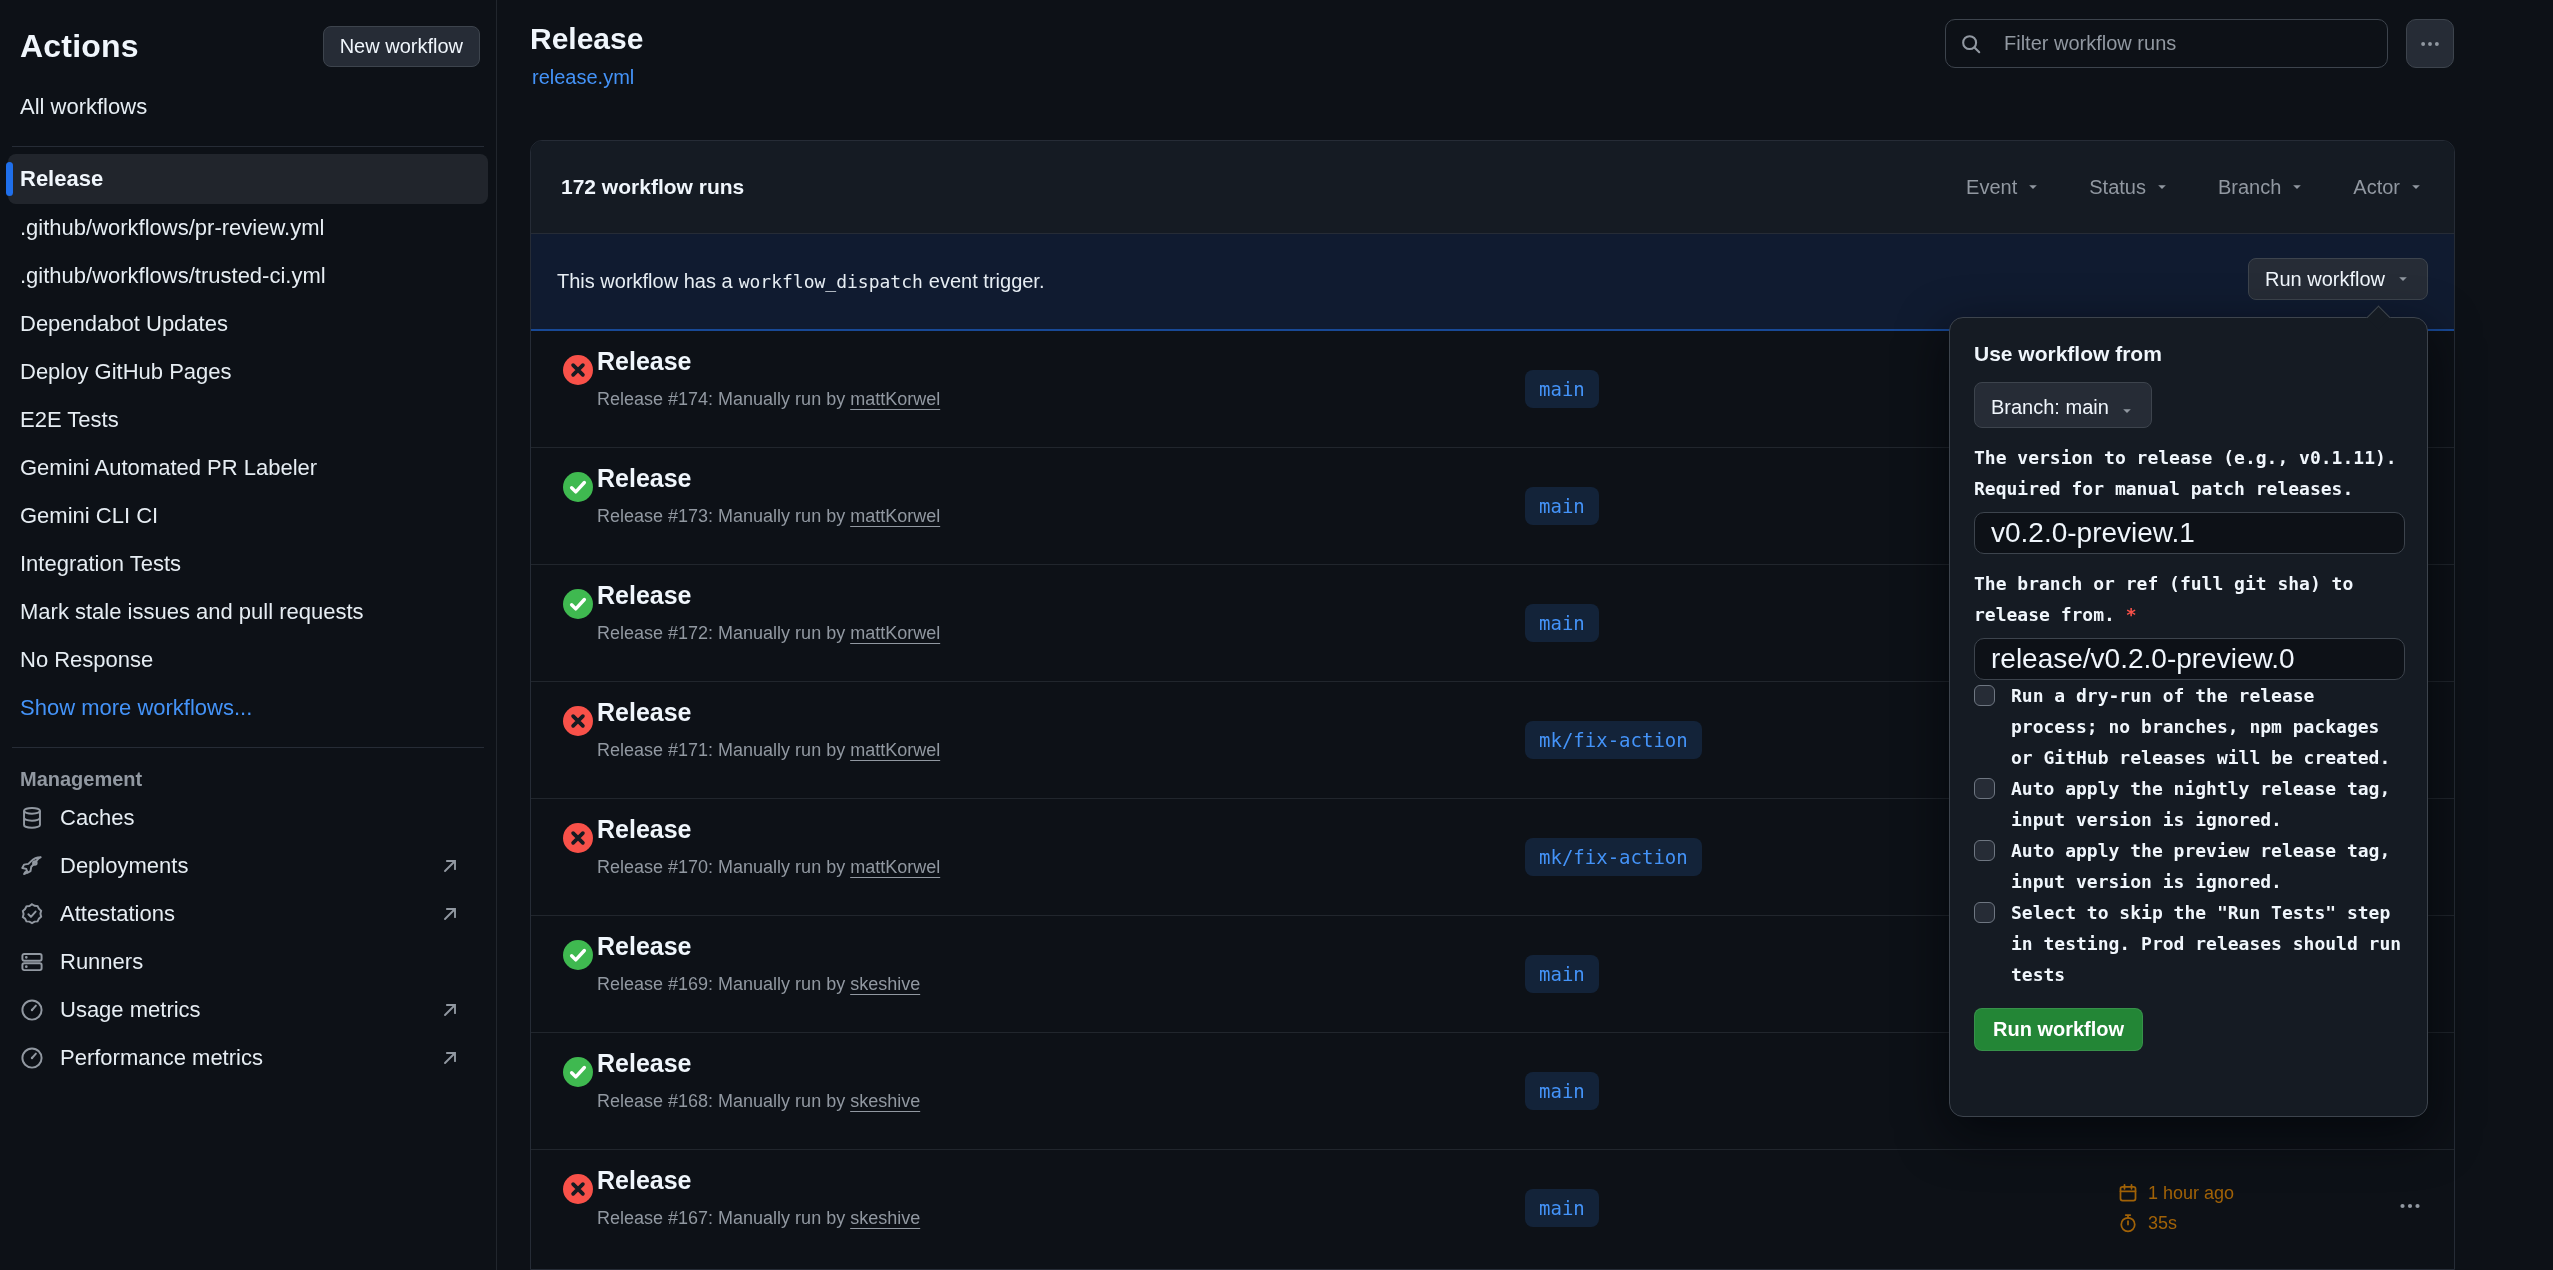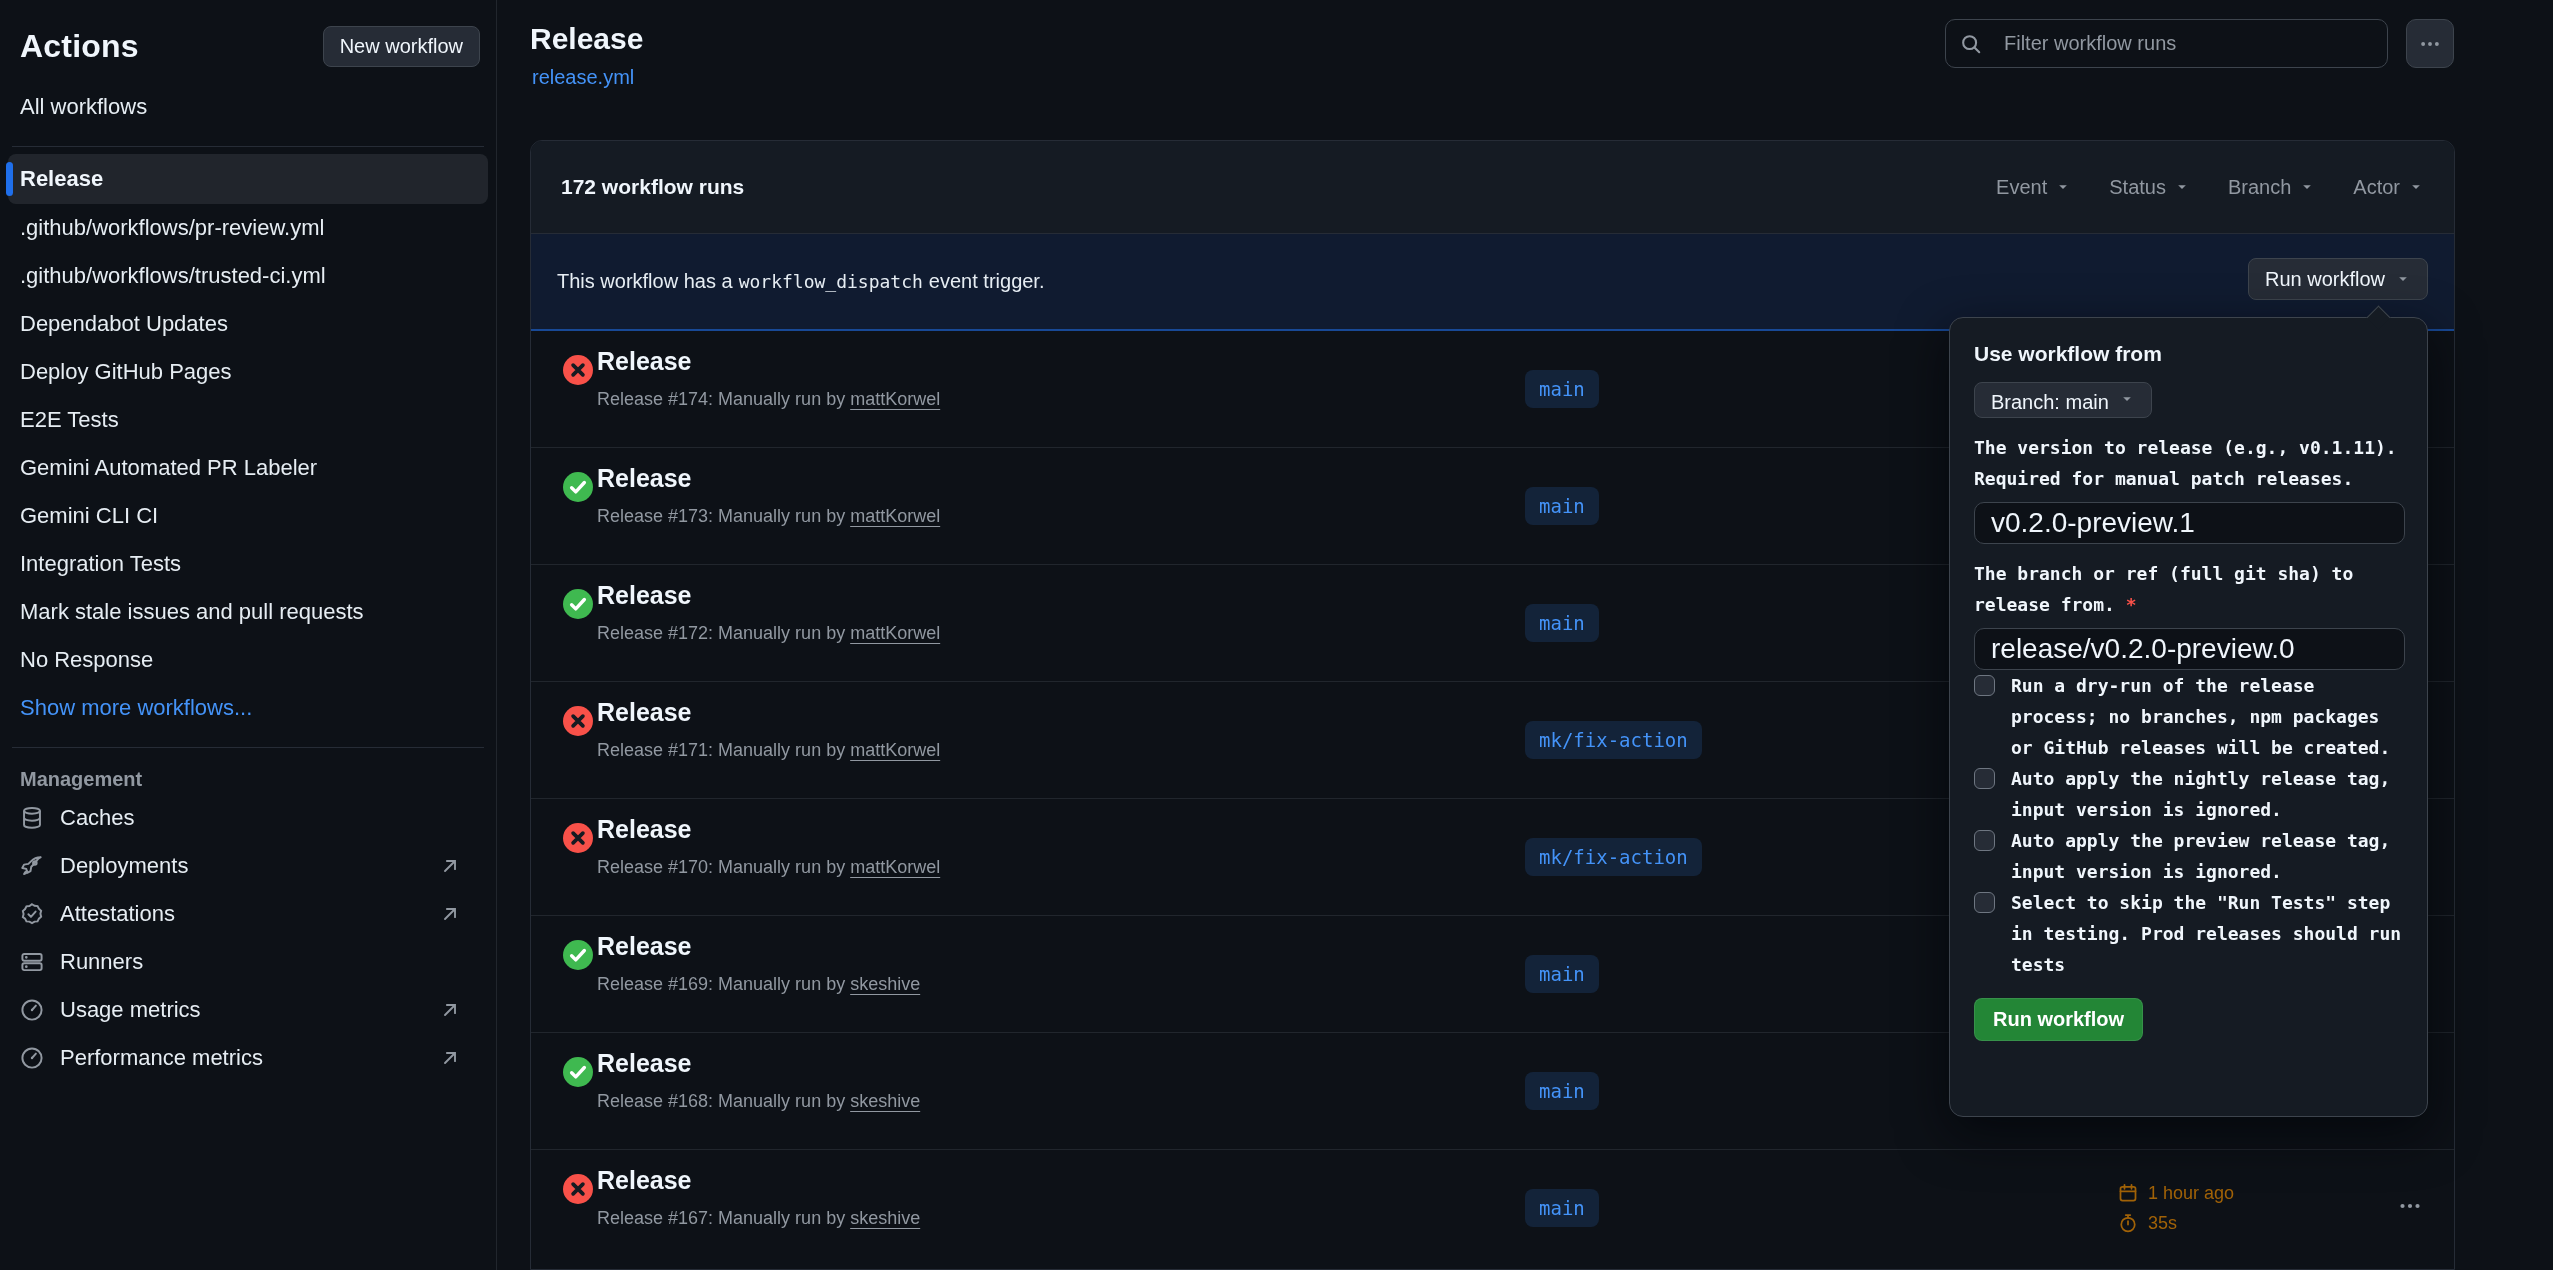--- a/index.html
+++ b/index.html
@@ -42,21 +42,21 @@
              background:#262c36;border:1px solid #3d444d;border-radius:10px;display:grid;place-items:center;
              color:#9198a1;cursor:pointer}
   .top-kebab svg{width:22px;height:22px}
 
   
   .runs{position:absolute;left:530px;top:140px;width:1925px;height:1130px;box-sizing:border-box;
         border:1px solid #262c36;border-radius:12px 12px 0 0;background:#0d1117;overflow:hidden}
   .runs-header{height:93px;box-sizing:border-box;background:#151b23;border-bottom:1px solid #262c36;
                display:flex;align-items:center;justify-content:space-between;padding:0 30px}
   .runs-count{font-size:21px;font-weight:700;color:#f0f6fc}
-  .runs-filters{display:flex;gap:38px}
+  .runs-filters{display:flex;gap:48px}
   .filter-dd{display:flex;align-items:center;gap:8px;color:#9198a1;font-size:20px;cursor:pointer}
   .filter-dd svg{width:16px;height:16px}
 
   .banner{height:97px;box-sizing:border-box;background:#101b30;border-bottom:2px solid rgba(31,111,235,.55);
           display:flex;align-items:center;padding:0 26px;font-size:20px;color:#e6edf3;position:relative}
   .banner .code{font-family:"DejaVu Sans Mono",monospace;font-size:18px;padding:0 6px}
   .banner-run-btn{position:absolute;right:26px;top:24px;height:42px;display:inline-flex;align-items:center;gap:10px}
   .banner-run-btn svg{width:16px;height:16px;color:#9198a1}
 
   .run-row{height:116px;border-top:1px solid #21262d;position:relative;background:#0d1117}
@@ -75,21 +75,21 @@
   .row-kebab{position:absolute;left:1867px;top:44px;color:#9198a1;cursor:pointer}
   .row-kebab svg{width:24px;height:24px}
 
   
   .popover{position:absolute;left:1949px;top:317px;width:479px;height:800px;box-sizing:border-box;
            background:#151b23;border:1px solid #3d444d;border-radius:14px;z-index:10;
            box-shadow:0 16px 50px rgba(1,4,9,.7);padding:22px 24px}
   .pop-caret{position:absolute;top:-9px;left:420px;width:16px;height:16px;background:#151b23;
              border-left:1px solid #3d444d;border-top:1px solid #3d444d;transform:rotate(45deg)}
   .pop-heading{font-size:21px;font-weight:600;color:#f0f6fc;margin:2px 0 16px}
-  .branch-btn{display:inline-flex;align-items:flex-start;gap:10px;height:36px;box-sizing:border-box}
+  .branch-btn{display:inline-flex;align-items:flex-end;gap:10px;height:46px;box-sizing:border-box}
   .branch-btn svg{width:16px;height:16px;color:#9198a1}
   .pop-help{font-family:"DejaVu Sans Mono",monospace;font-weight:700;font-size:18px;line-height:31px;
             color:#f0f6fc;margin:14px 0 8px;width:431px}
   .req{color:#f85149}
   .pop-input{width:431px;height:42px;box-sizing:border-box;background:#0d1117;border:1px solid #3d444d;
              border-radius:10px;color:#f0f6fc;font-size:28px;padding:0 16px;font-family:"Liberation Sans",sans-serif;outline:none}
   .cb-row{display:flex;gap:16px;}
   .cb-box{width:21px;height:21px;box-sizing:border-box;border-radius:6px;background:#262c36;
           border:1px solid #6e7681;margin-top:5px;flex:none;cursor:pointer}
   .cb-label{font-family:"DejaVu Sans Mono",monospace;font-weight:700;font-size:18px;line-height:31px;

